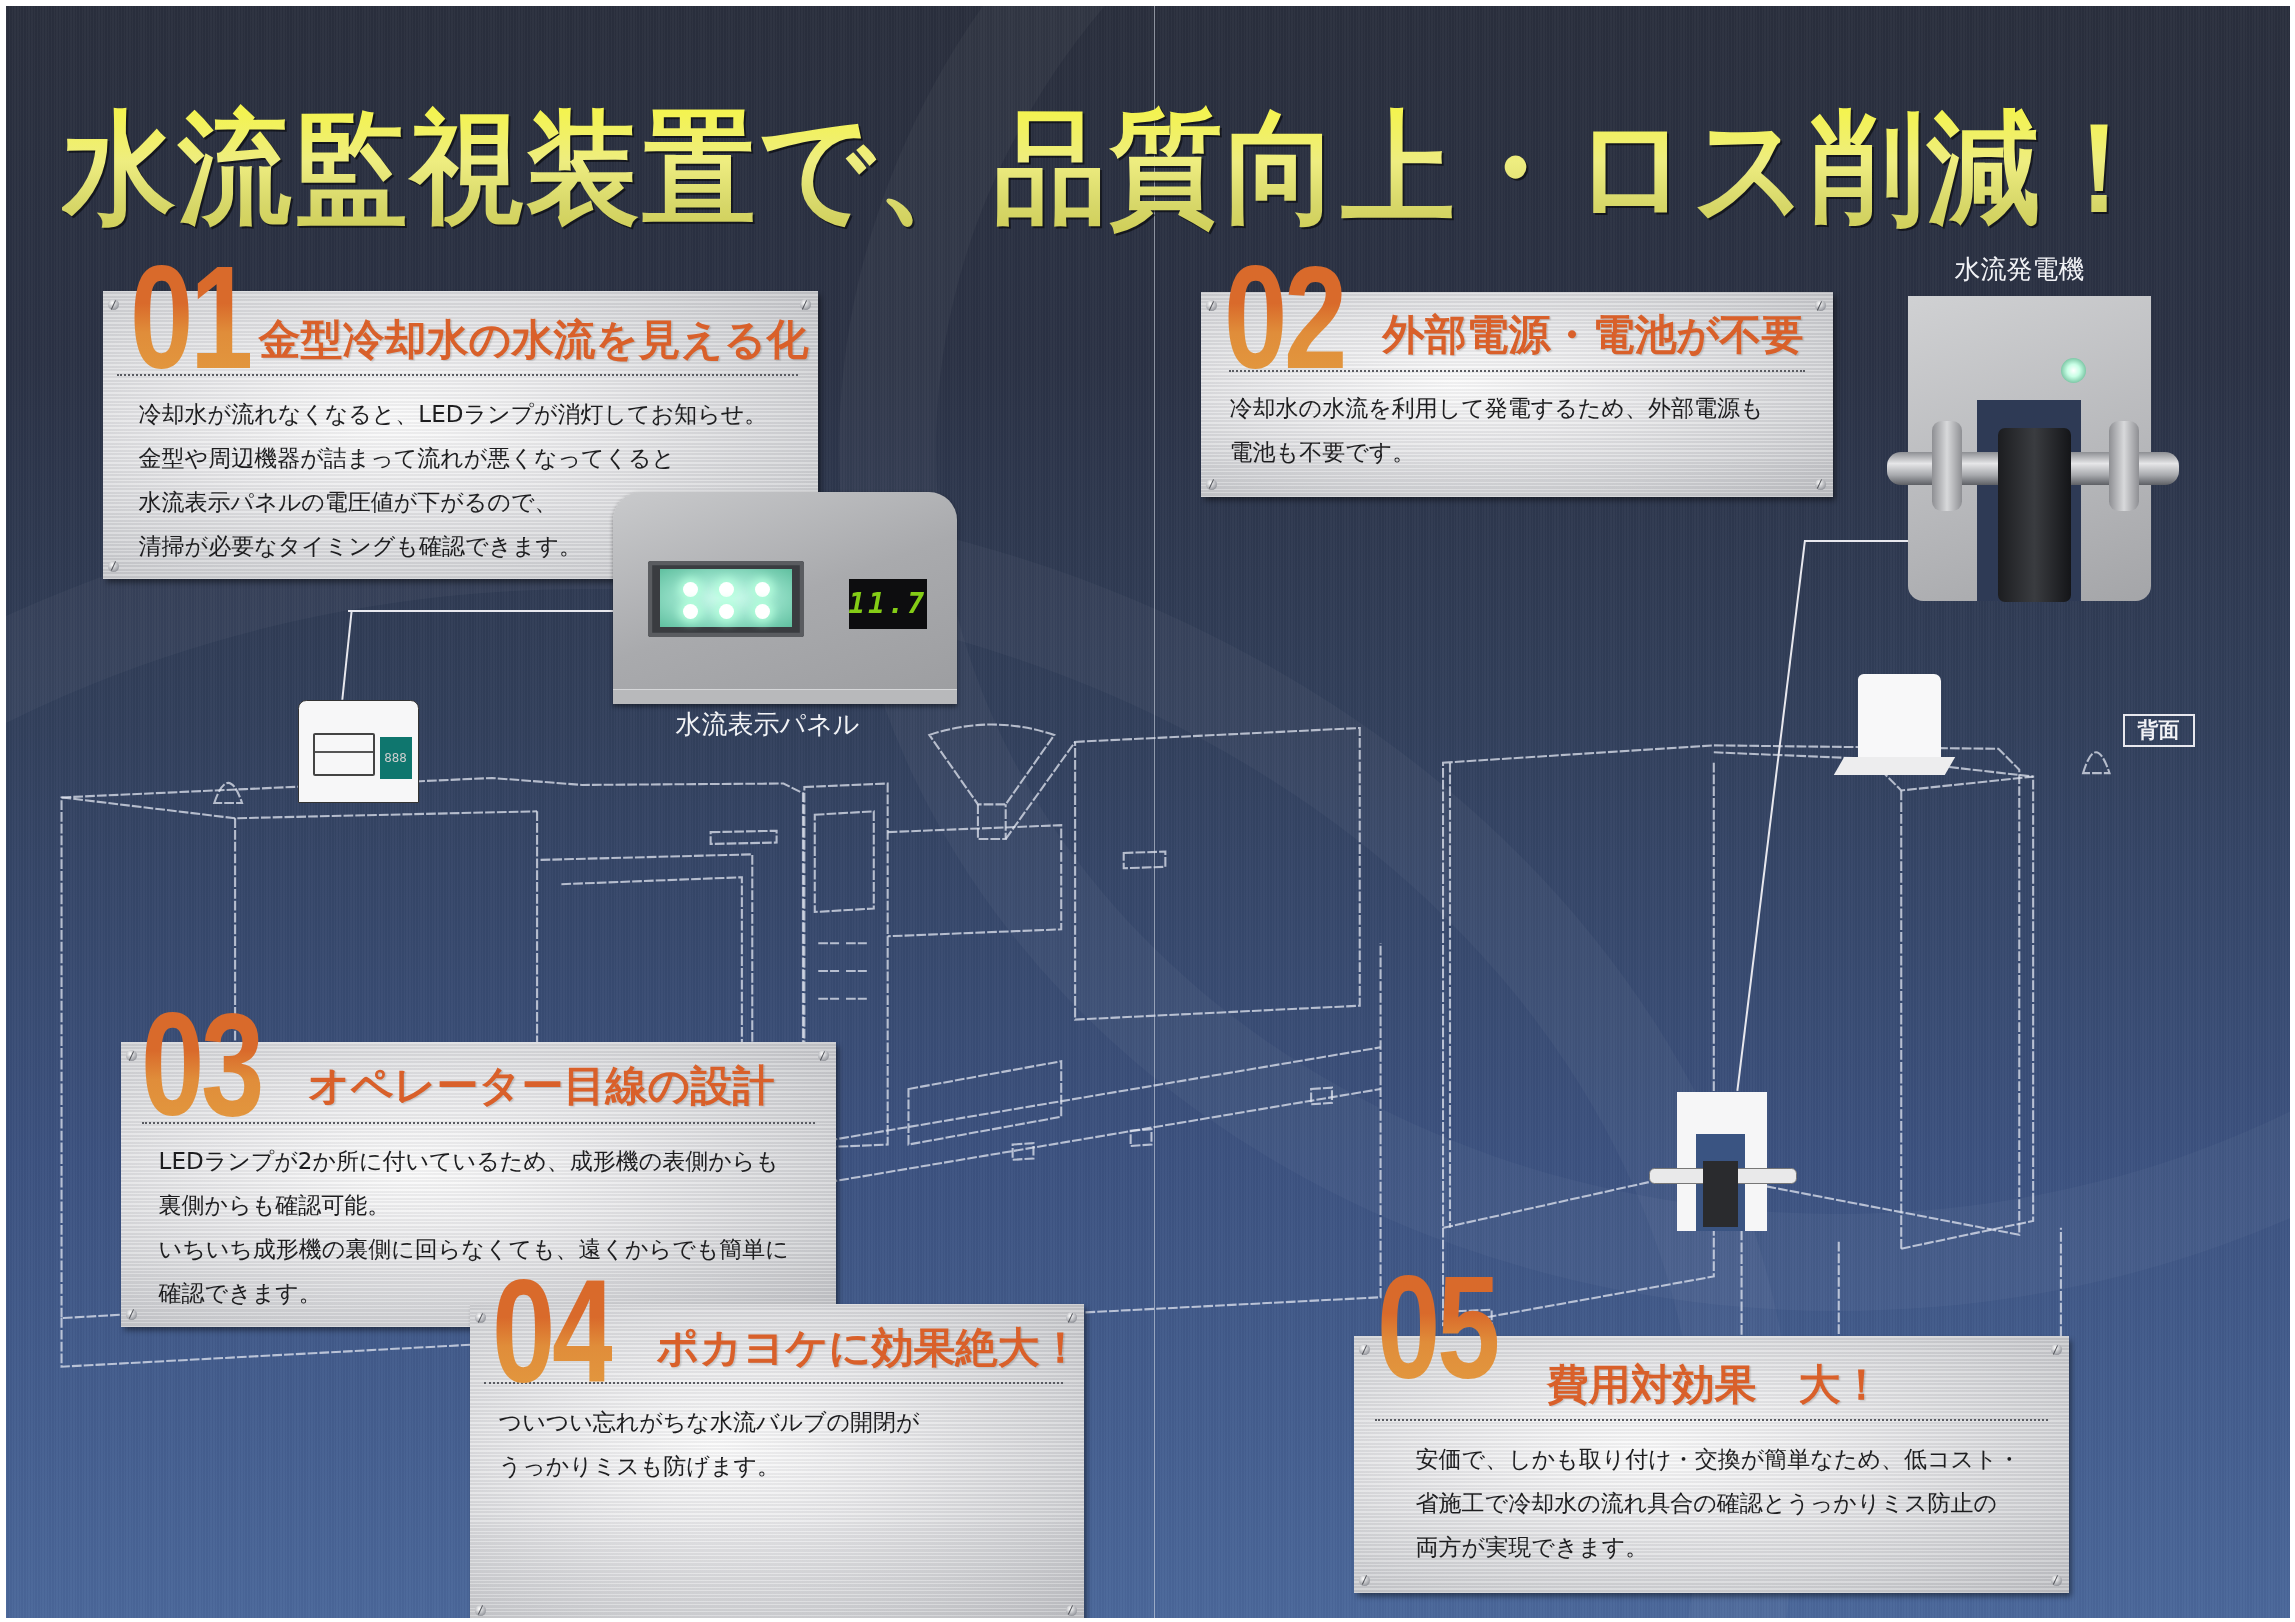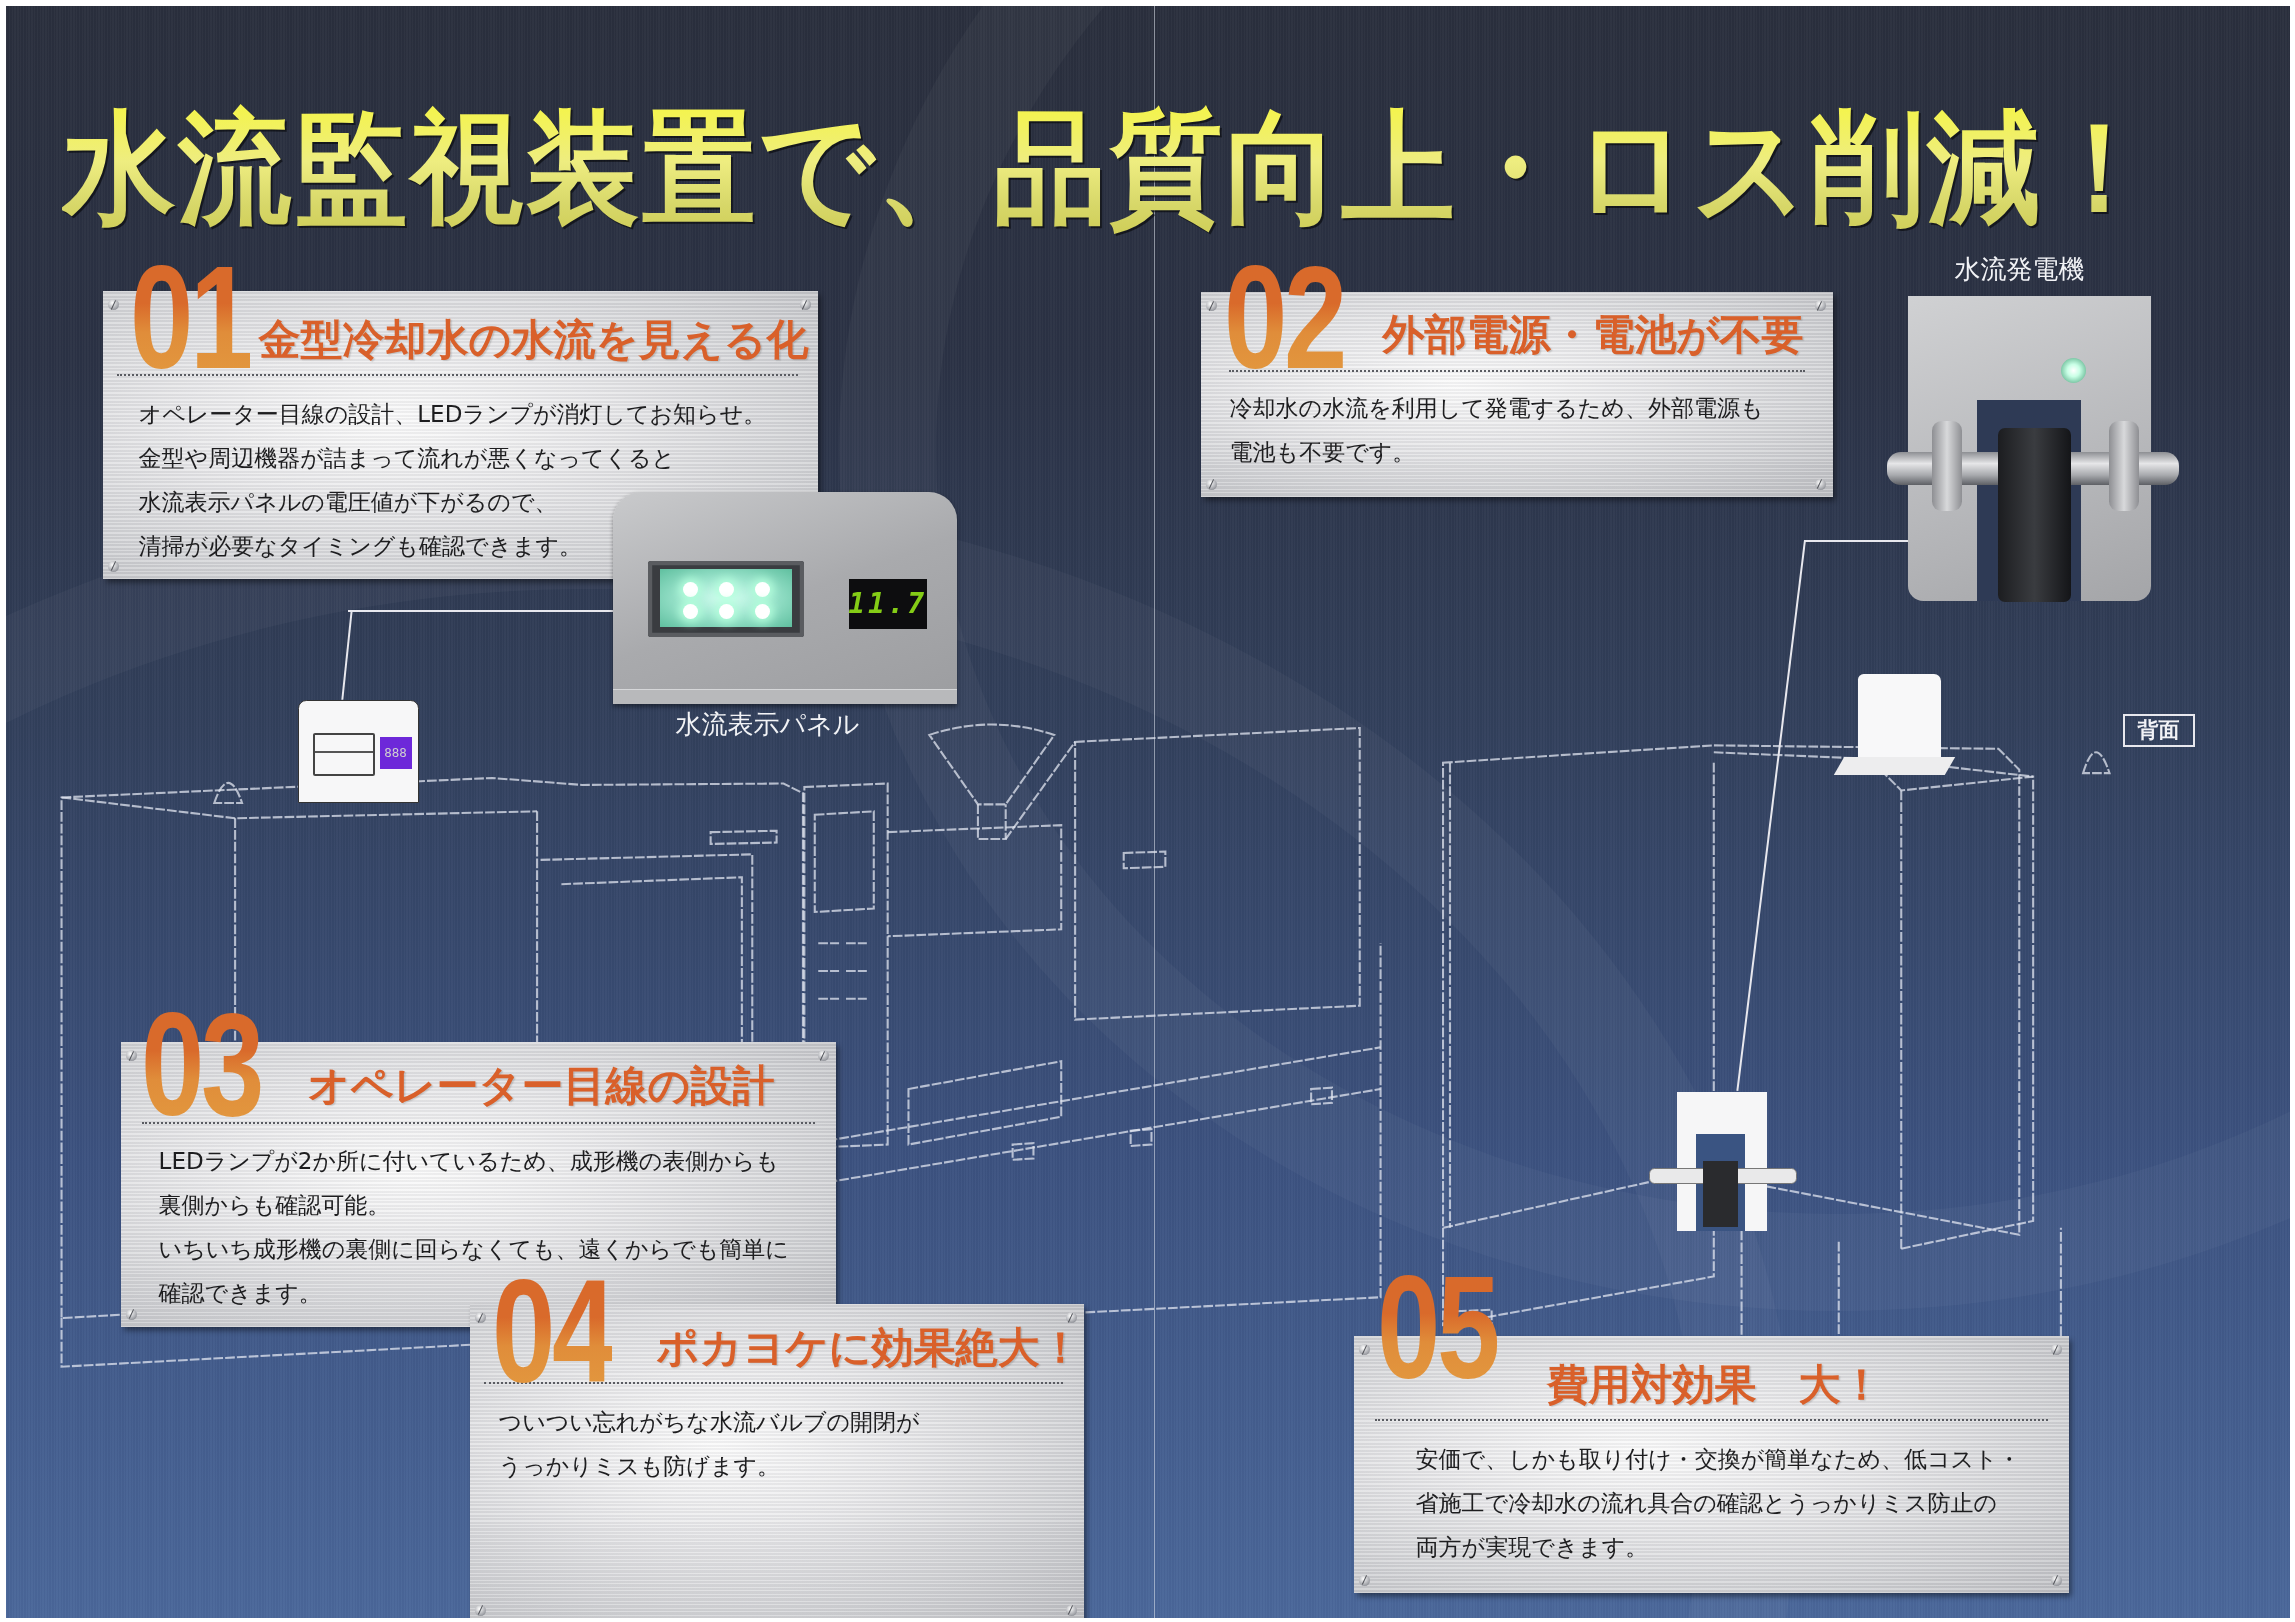--- a/index.html
+++ b/index.html
@@ -104,21 +104,21 @@
     display:flex; align-items:center; justify-content:center; letter-spacing:2.8px; font-style:italic;
   }
 
   
   .mini-panel {
     position:absolute; left:292px; top:694px; width:119px; height:101px;
     background:#f7f7f8; border-radius:8.3px 8.3px 0 0; border:1.4px solid #333;
   }
   .mini-panel .lbox { position:absolute; left:14px; top:32px; width:58px; height:39px; border:2.1px solid #444; border-radius:2.1px; }
   .mini-panel .lbox::after { content:""; position:absolute; left:0; right:0; top:16.7px; height:2.1px; background:#555; }
-  .mini-panel .dig { position:absolute; left:81px; top:36px; width:32px; height:32px; background:#6d28d9; color:#d0d0d0; font-family:"DejaVu Sans Mono", monospace; font-size:12.5px; display:flex; align-items:center; justify-content:center; }
+  .mini-panel .dig { position:absolute; left:81px; top:36px; width:32px; height:42px; background:#0f766e; color:#d0d0d0; font-family:"DejaVu Sans Mono", monospace; font-size:12.5px; display:flex; align-items:center; justify-content:center; }
 
   
   .gen-photo {
     position:absolute; left:1902px; top:290px; width:243px; height:305px;
   }
   .gen-plate {
     position:absolute; left:0; top:0; width:243px; height:305px;
     background:linear-gradient(160deg, #d0d1d3 0%, #b6b7ba 60%, #a4a5a8 100%);
     border-radius:0 0 15.3px 15.3px;
   }
@@ -218,21 +218,21 @@
   </div>
   <div class="tag-rear">背面</div>
 
   <div class="plate" style="left:97px; top:285px; width:715px; height:288px;">
     <div class="screw" style="left:5.6px; top:8.3px;"></div>
     <div class="screw" style="right:7px; top:8.3px;"></div>
     <div class="screw" style="left:5.6px; bottom:7px;"></div>
     <div class="divider" style="left:14px; right:19.4px; top:83px;"></div>
     <div class="ptitle" style="left:156px; top:21px;">金型冷却水の水流を見える化</div>
     <div class="pbody" style="left:36px; top:101px;">
-      <div>オペレーター目線の設計、LEDランプが消灯してお知らせ。</div>
+      <div>冷却水が流れなくなると、LEDランプが消灯してお知らせ。</div>
       <div>金型や周辺機器が詰まって流れが悪くなってくると</div>
       <div>水流表示パネルの電圧値が下がるので、</div>
       <div>清掃が必要なタイミングも確認できます。</div>
     </div>
   </div>
   <div class="num" style="left:124px; top:239px;">01</div>
 
   <div class="panel-photo">
     <div class="led-box">
       <div class="glass"></div>

